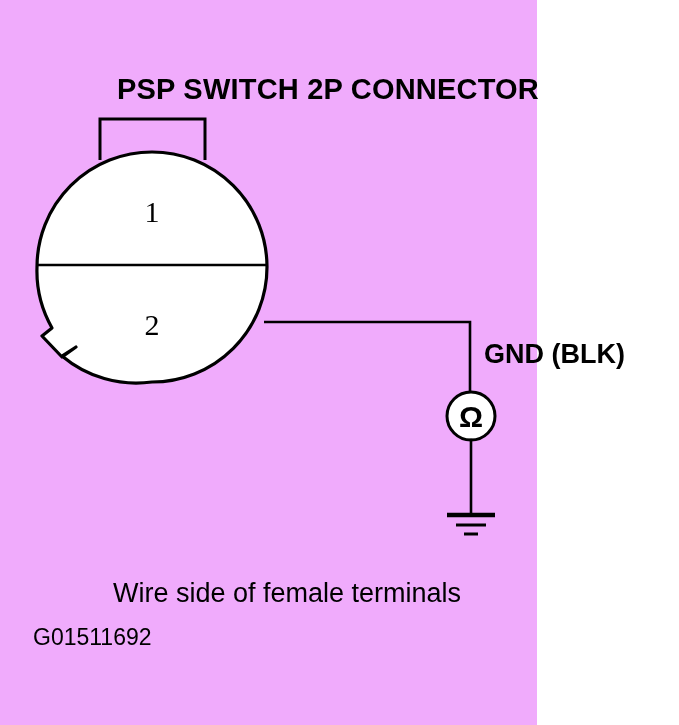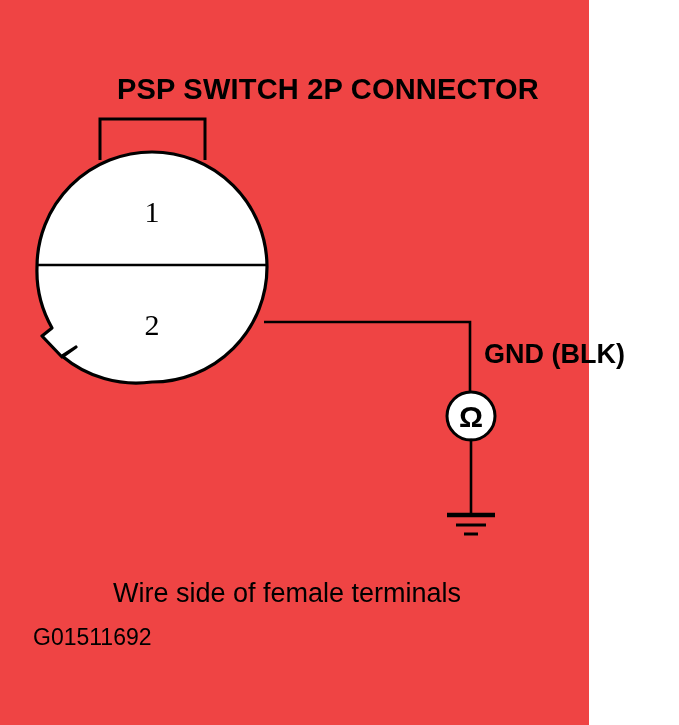--- a/index.html
+++ b/index.html
@@ -10,23 +10,23 @@
   }
   body {
     width: 679px;
     height: 725px;
     font-family: "Liberation Sans", sans-serif;
     color: #000000;
     overflow: hidden;
   }
   #diagram-root {
     position: relative;
-    width: 589px;
+    width: 537px;
     height: 725px;
-    background: #ef4444;
+    background: #f0abfc;
   }
   svg#wiring-diagram {
     display: block;
     width: 679px;
     height: 725px;
   }
   .stroke-line {
     fill: none;
     stroke: #000000;
     stroke-linecap: square;

